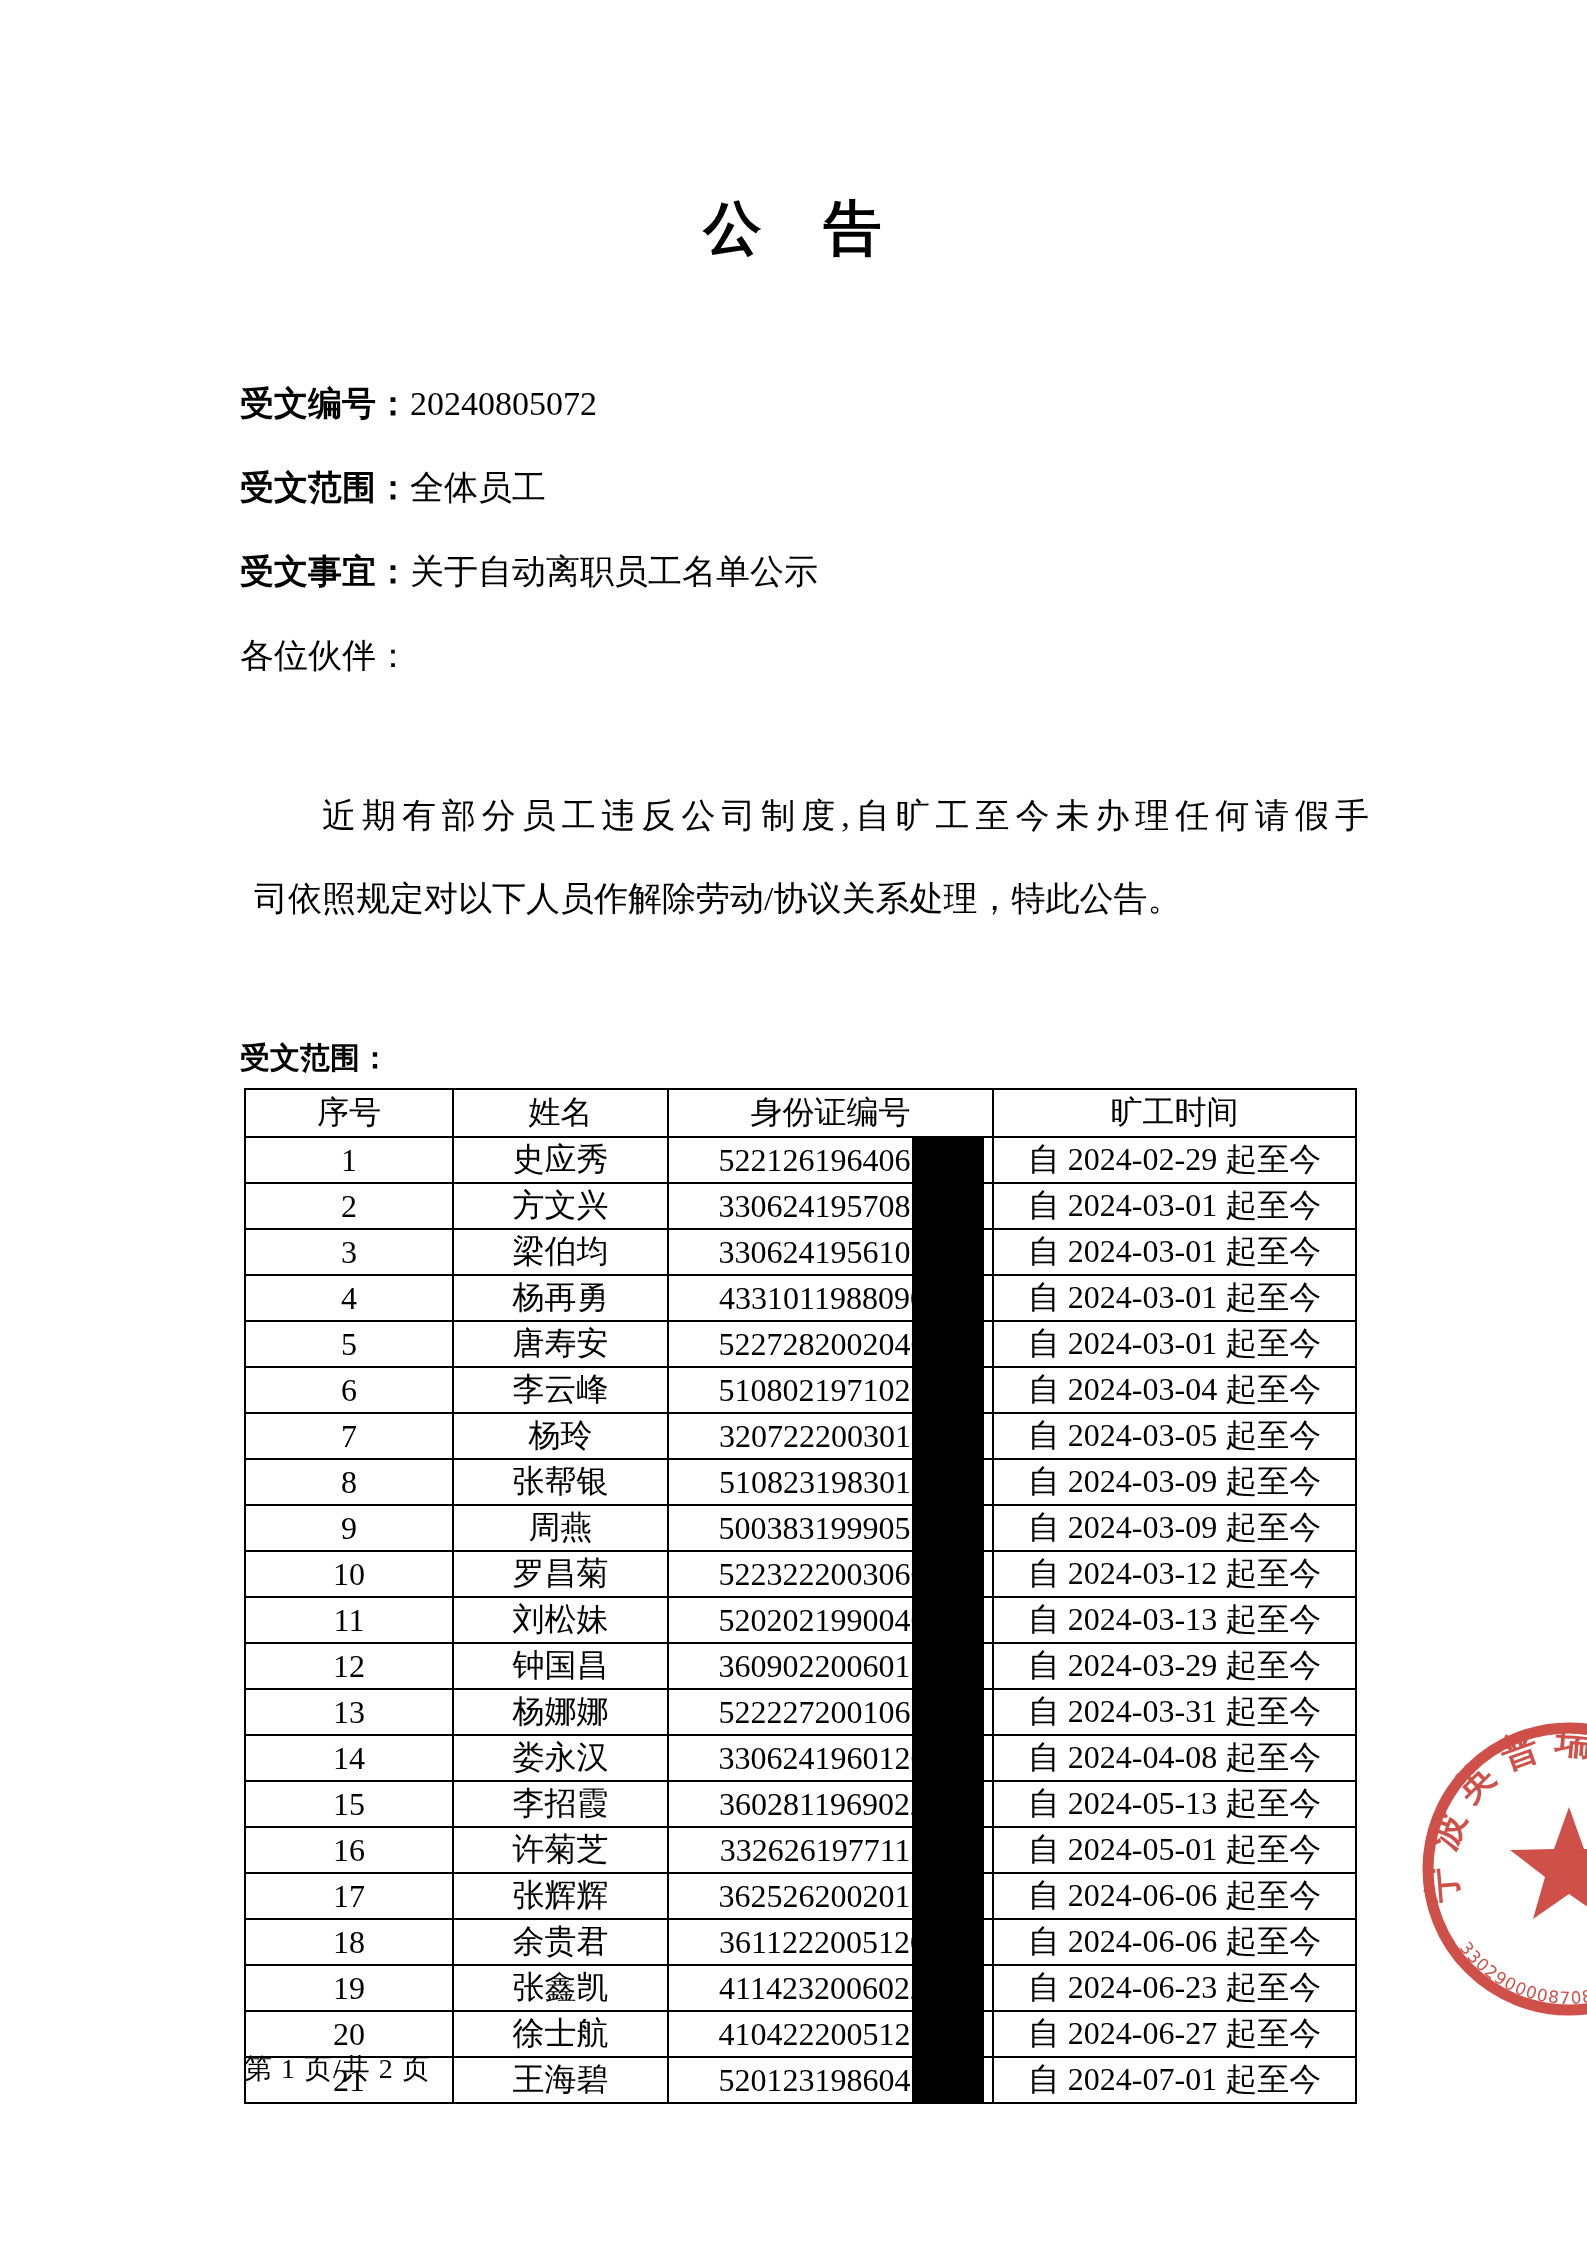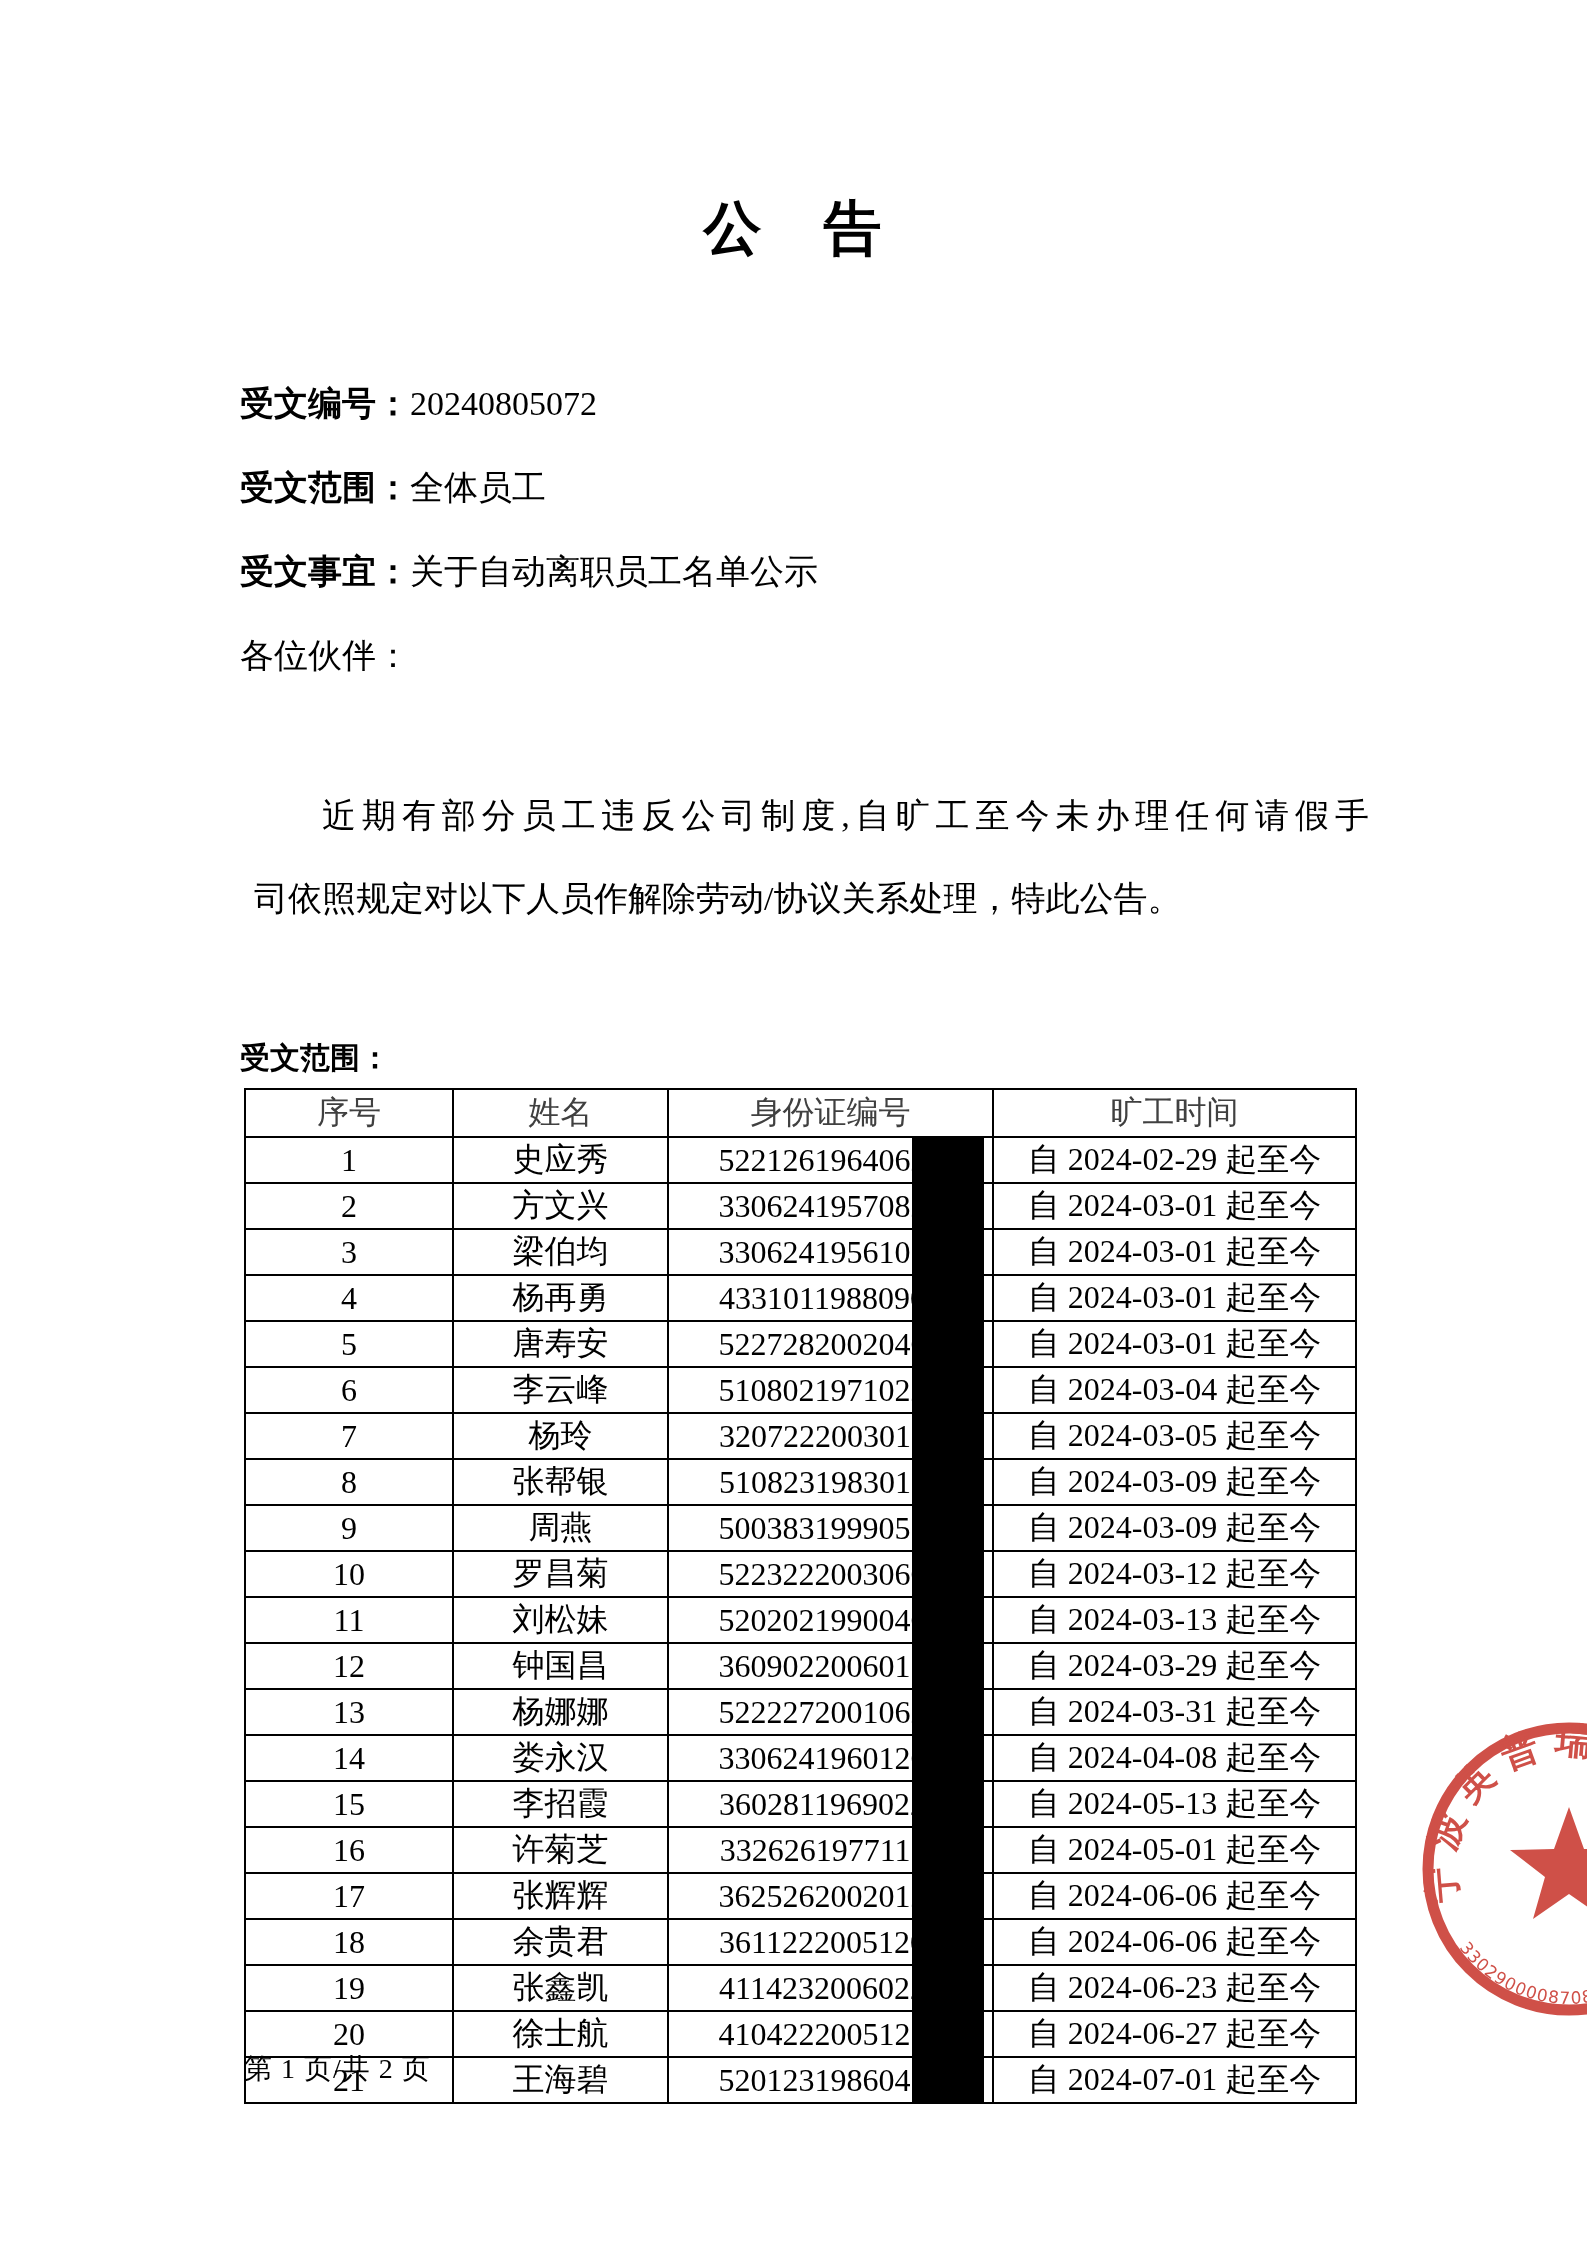--- a/index.html
+++ b/index.html
@@ -21,21 +21,21 @@
   .para-line { height:83px; line-height:83px; font-size:34px; }
   .para-line.justify { text-align:justify; text-align-last:justify; }
   .para-line.indent { text-indent:68px; }
   .list-label { position:absolute; left:240px; top:1038px; font-size:30px; font-weight:bold; }
   .table-wrap { position:absolute; left:244px; top:1088px; }
   table.absence { border-collapse:collapse; table-layout:fixed; }
   table.absence th, table.absence td {
     border:2px solid #000; font-size:32px; font-weight:normal;
     text-align:center; padding:0; overflow:hidden; white-space:nowrap;
   }
-  table.absence th { height:46px; color:#404040; }
+  table.absence th { height:46px; color:#000000; }
   table.absence td { height:43px; }
   td.id-cell { text-align:left; padding-left:12px; position:relative; }
   .redact {
     position:absolute; top:0; bottom:0; right:8px; width:72px; background:#000;
   }
   .page-footer {
     position:absolute; left:244px; top:2050px; width:1111px;
     font-size:28px; letter-spacing:1px;
   }
   .stamp { position:absolute; left:1380px; top:1580px; }

